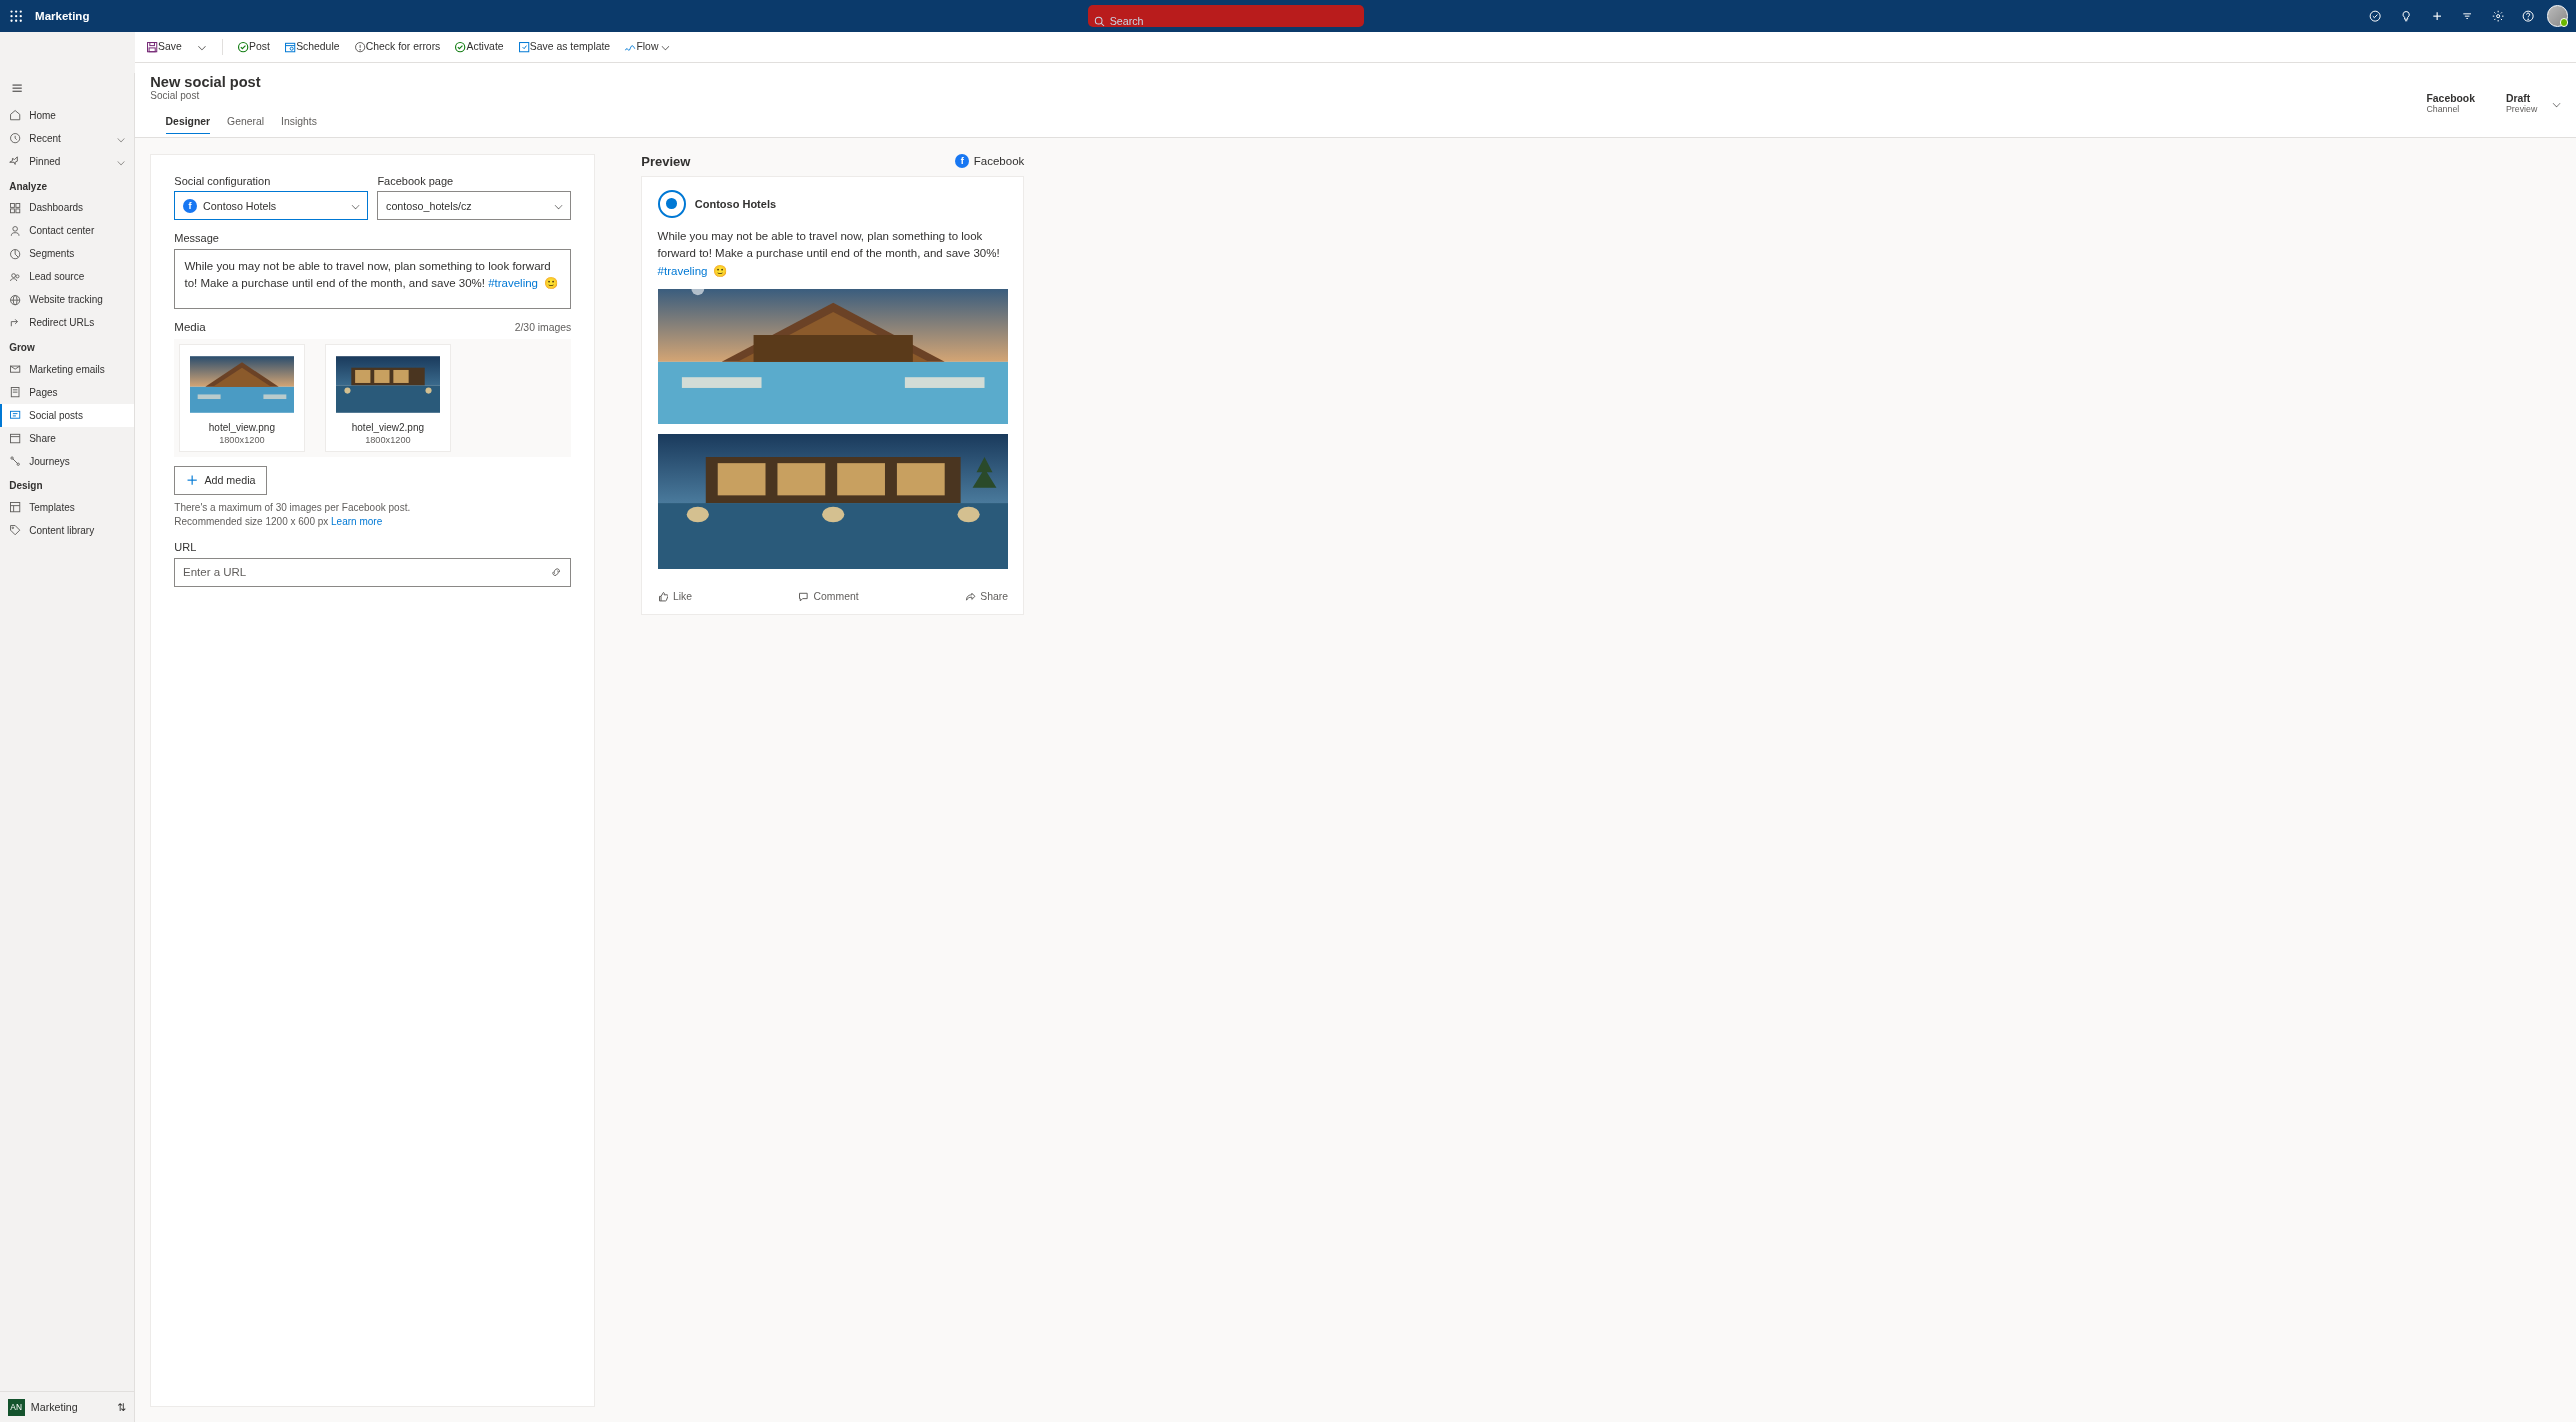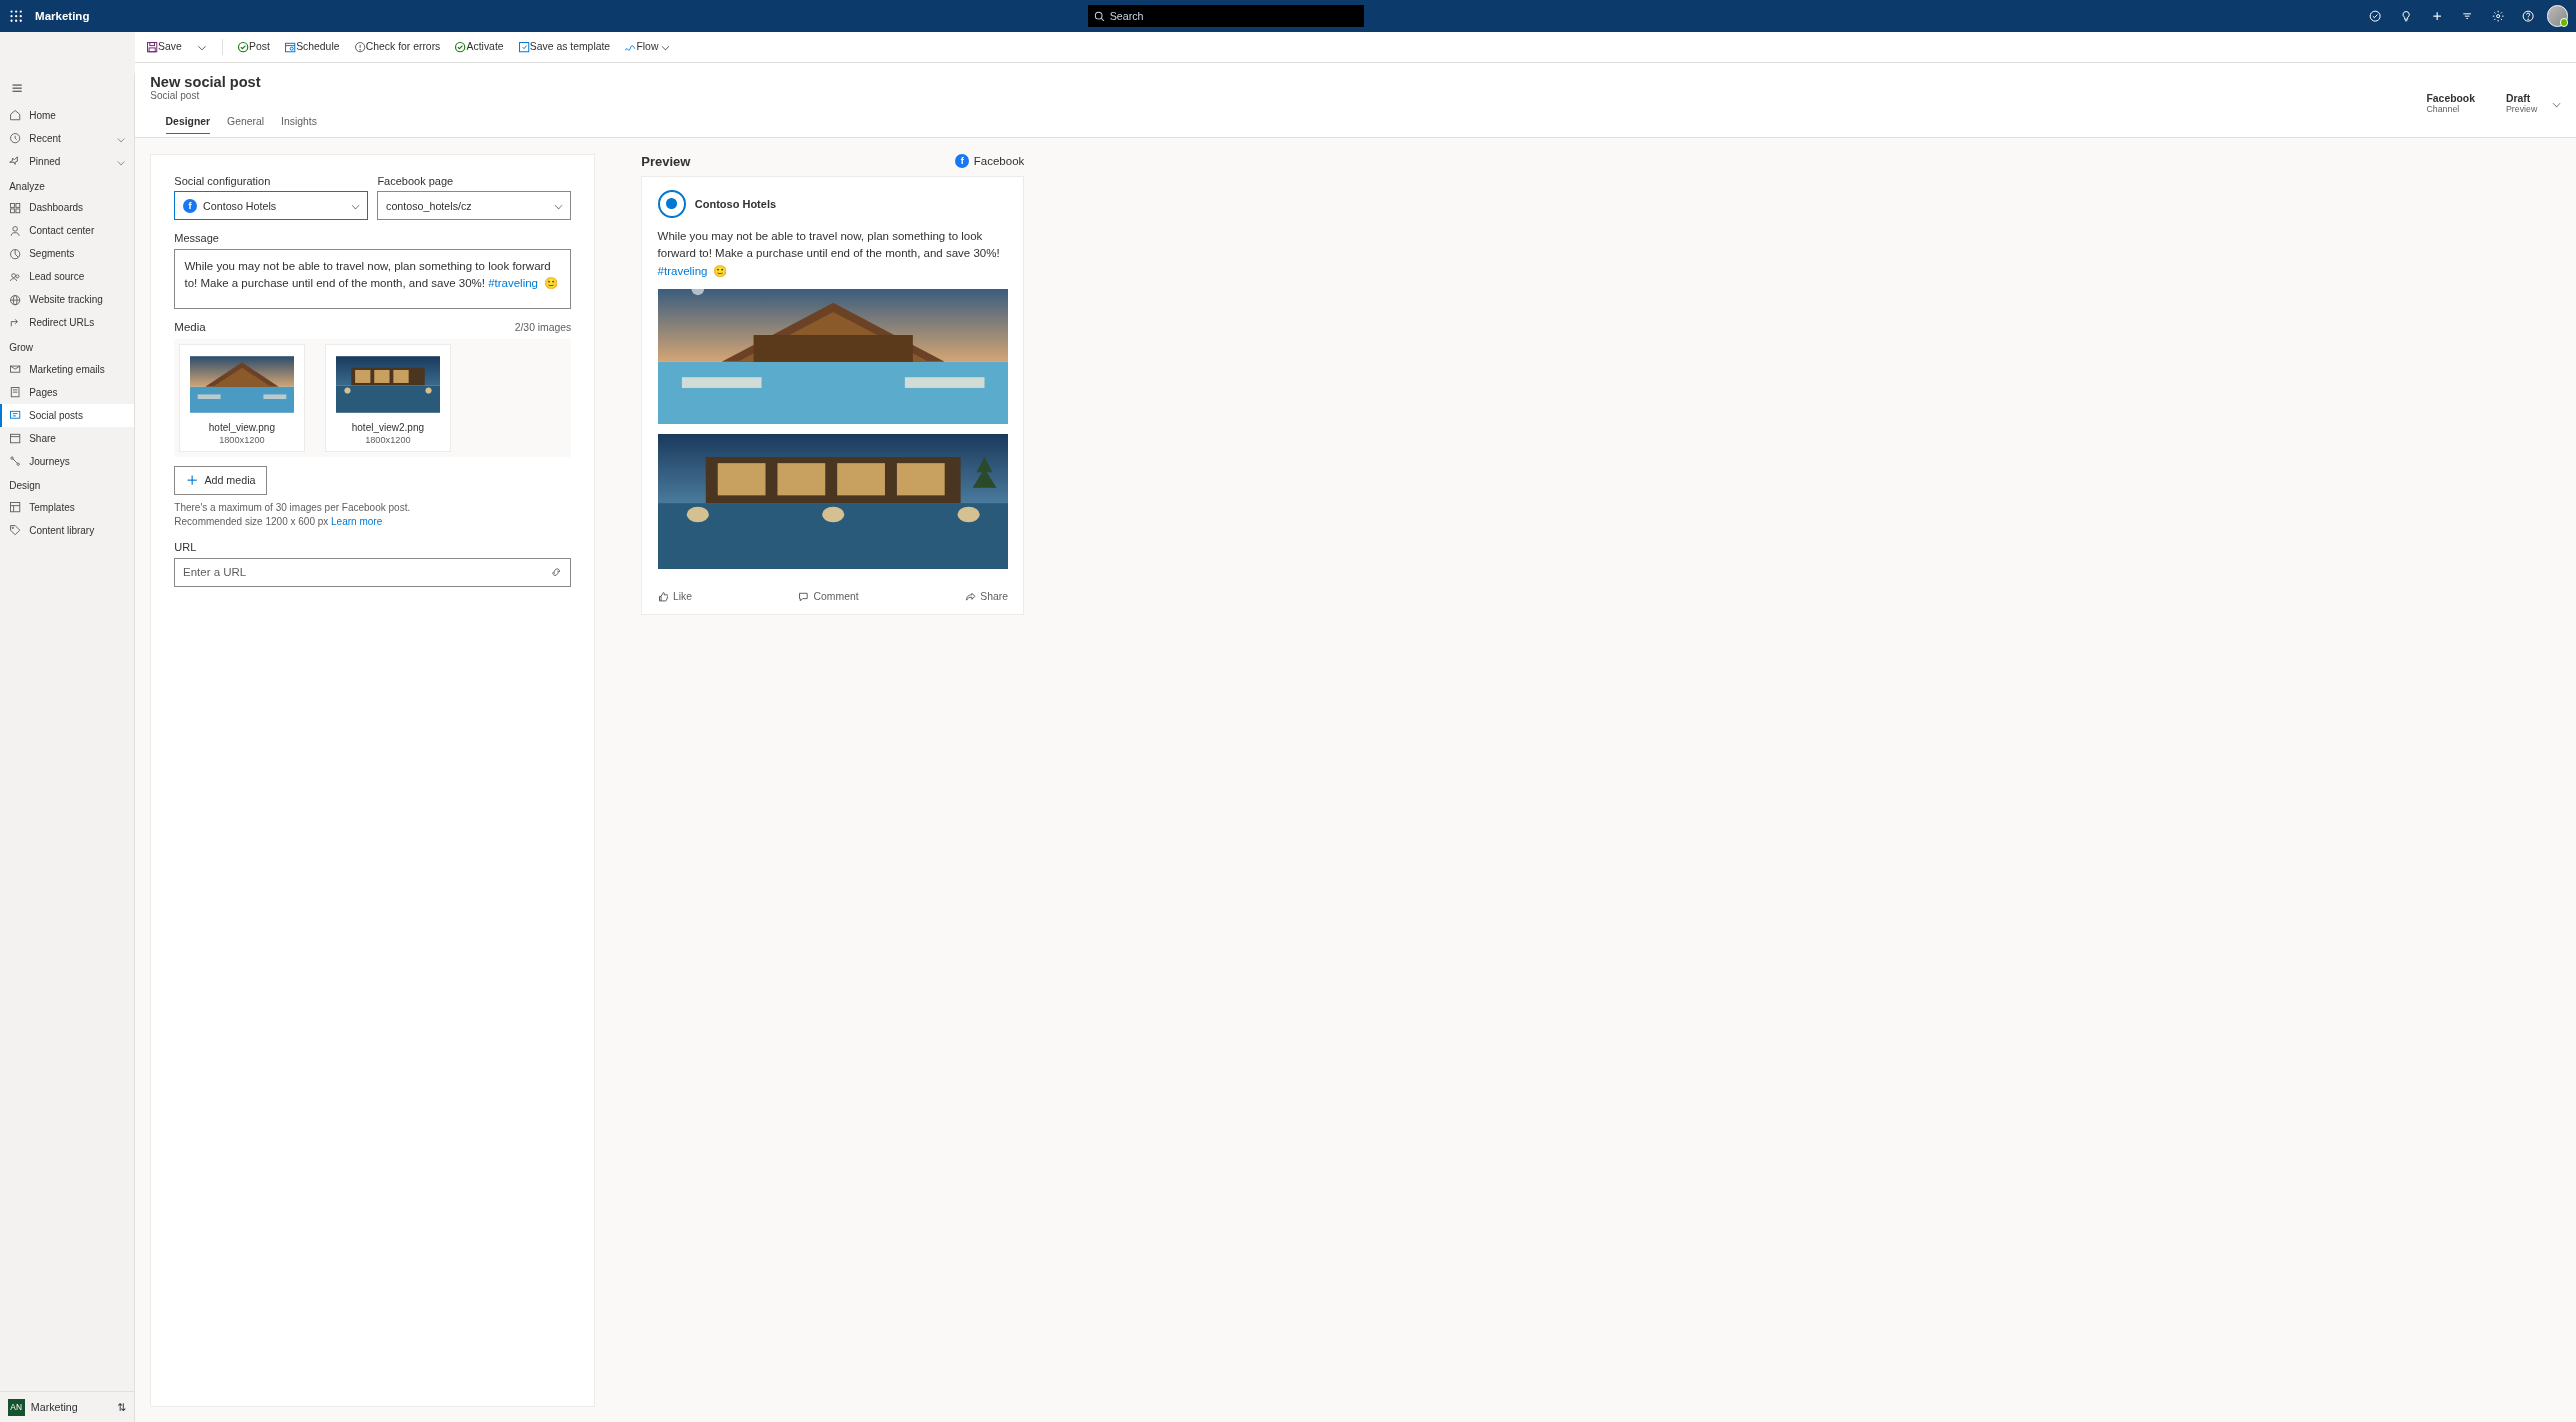--- a/index.html
+++ b/index.html
@@ -2,36 +2,36 @@
 <html style="font-size:12.3px"><head>
 <meta charset="utf-8">
 <style>
 * { box-sizing: border-box; margin: 0; padding: 0; font-family: "Segoe UI", -apple-system, sans-serif; }
 body { background: #f3f2f1; color: #323130; font-size: 10.7px; }
 
 
 .topbar { background: #0b3a6b; height: 32px; display: flex; align-items: center; color: #fff; }
 .topbar .waffle { width: 32px; display: flex; justify-content: center; align-items: center; cursor: pointer; }
 .topbar .app-name { font-size: 11.5px; font-weight: 600; margin-left: 3.1px; }
-.topbar .search { margin-left: auto; margin-right: auto; width: 276px; height: 21.5px; background: #000000; border-radius: 0; display: flex; align-items: center; padding: 0 6.1px; gap: 4.6px; }
+.topbar .search { margin-left: auto; margin-right: auto; width: 276px; height: 21.5px; background: #b91c1c; border-radius: 5px; display: flex; align-items: flex-end; padding: 0 6.1px; gap: 4.6px; }
 .topbar .search input { background: transparent; border: none; color: #fff; width: 100%; outline: none; font-size: 10.7px; }
 .topbar .search input::placeholder { color: #c8d6e5; }
 .topbar .actions { display: flex; gap: 6.1px; align-items: center; margin-right: 7.7px; }
 .topbar .actions .ticon { width: 24.5px; height: 24.5px; display: flex; justify-content: center; align-items: center; cursor: pointer; }
 .topbar .avatar { width: 21.5px; height: 21.5px; border-radius: 50%; background: linear-gradient(135deg,#bbb,#888); border: 0.8px solid #fff; position: relative; }
 .topbar .avatar::after { content:""; width:6.1px;height:6.1px;background:#6bb700;border-radius:50%;position:absolute;right:-0.8px;bottom:-0.8px;border:0.8px solid #fff;}
 
 .layout { display: flex; height: calc(100vh - 32px); }
 
 
 .sidebar { width: 135px; background: #f3f2f1; border-right: 0.8px solid #e1dfdd; display: flex; flex-direction: column; margin-top: 41px; }
 .sidebar .hamburger { height: 31px; display:flex;align-items:center;padding-left:10.7px;cursor:pointer;}
 .sidebar .nav-item { height: 23px; display:flex; align-items:center; padding:0 9.2px; gap:7.7px; cursor:pointer; font-size:10px;}
 .sidebar .nav-item .chev { margin-left:auto; color:#605e5c;}
-.sidebar .section-header { padding: 7.7px 9.2px 4.6px; font-size: 10px; font-weight: 400;}
+.sidebar .section-header { padding: 7.7px 9.2px 4.6px; font-size: 10px; font-weight: 700;}
 .sidebar .nav-item.active { background:#fff; border-left:2.3px solid #0078d4; padding-left:7px;}
 .sidebar .footer { margin-top:auto; border-top:0.8px solid #e1dfdd; height:31px; display:flex;align-items:center;padding:0 7.7px; gap:6.1px;}
 .sidebar .footer .badge { background:#14532d;color:#fff;width:17px;height:17px;font-size:8.4px;display:flex;align-items:center;justify-content:center;}
 .sidebar .footer .chev { margin-left:auto;}
 
 
 .main { flex:1; display:flex; flex-direction:column; background:#fff; overflow:hidden;}
 .cmd-bar { height:31px; border-bottom:0.8px solid #e1dfdd; display:flex; align-items:center; padding:0 10.7px; gap:14px;}
 .cmd-bar .cmd { display:flex; align-items:center; gap:0; cursor:pointer; font-size:10.4px;}
 .cmd-bar .cmd .icn { width:12.3px; height:12.3px; display:flex;align-items:center;justify-content:center;}

